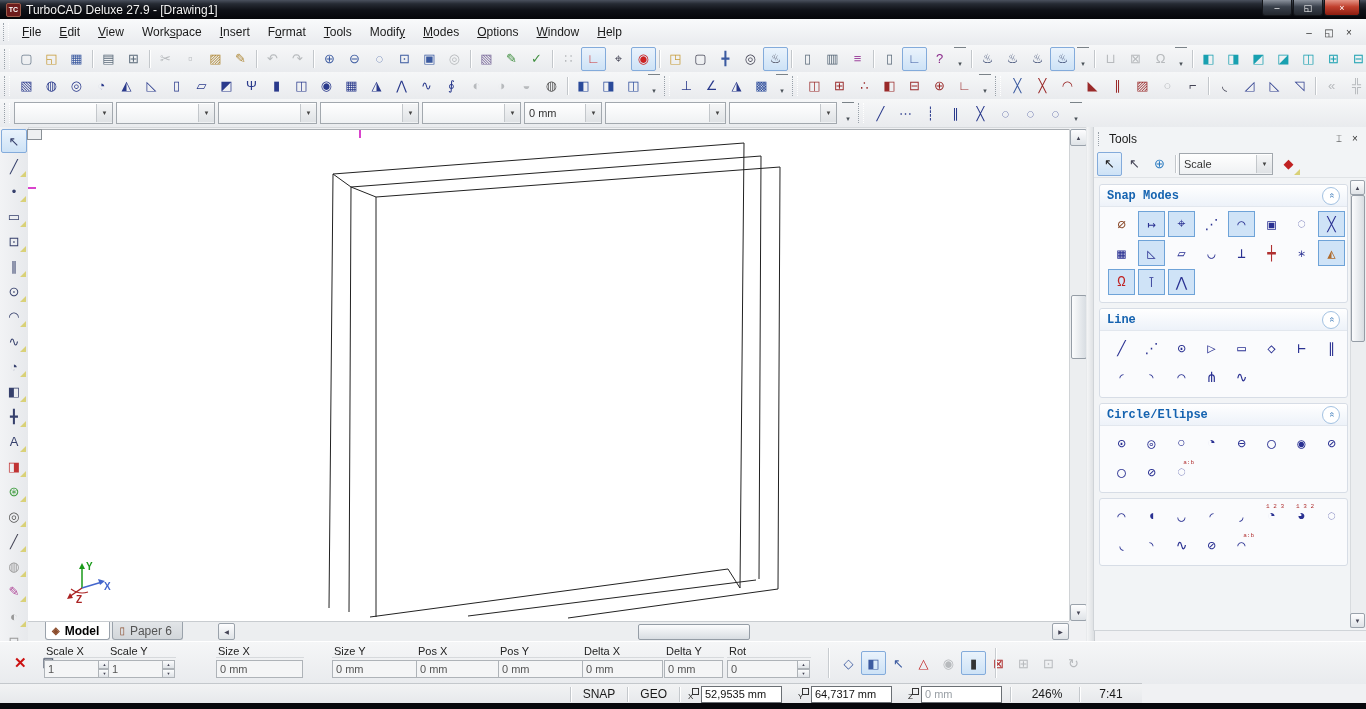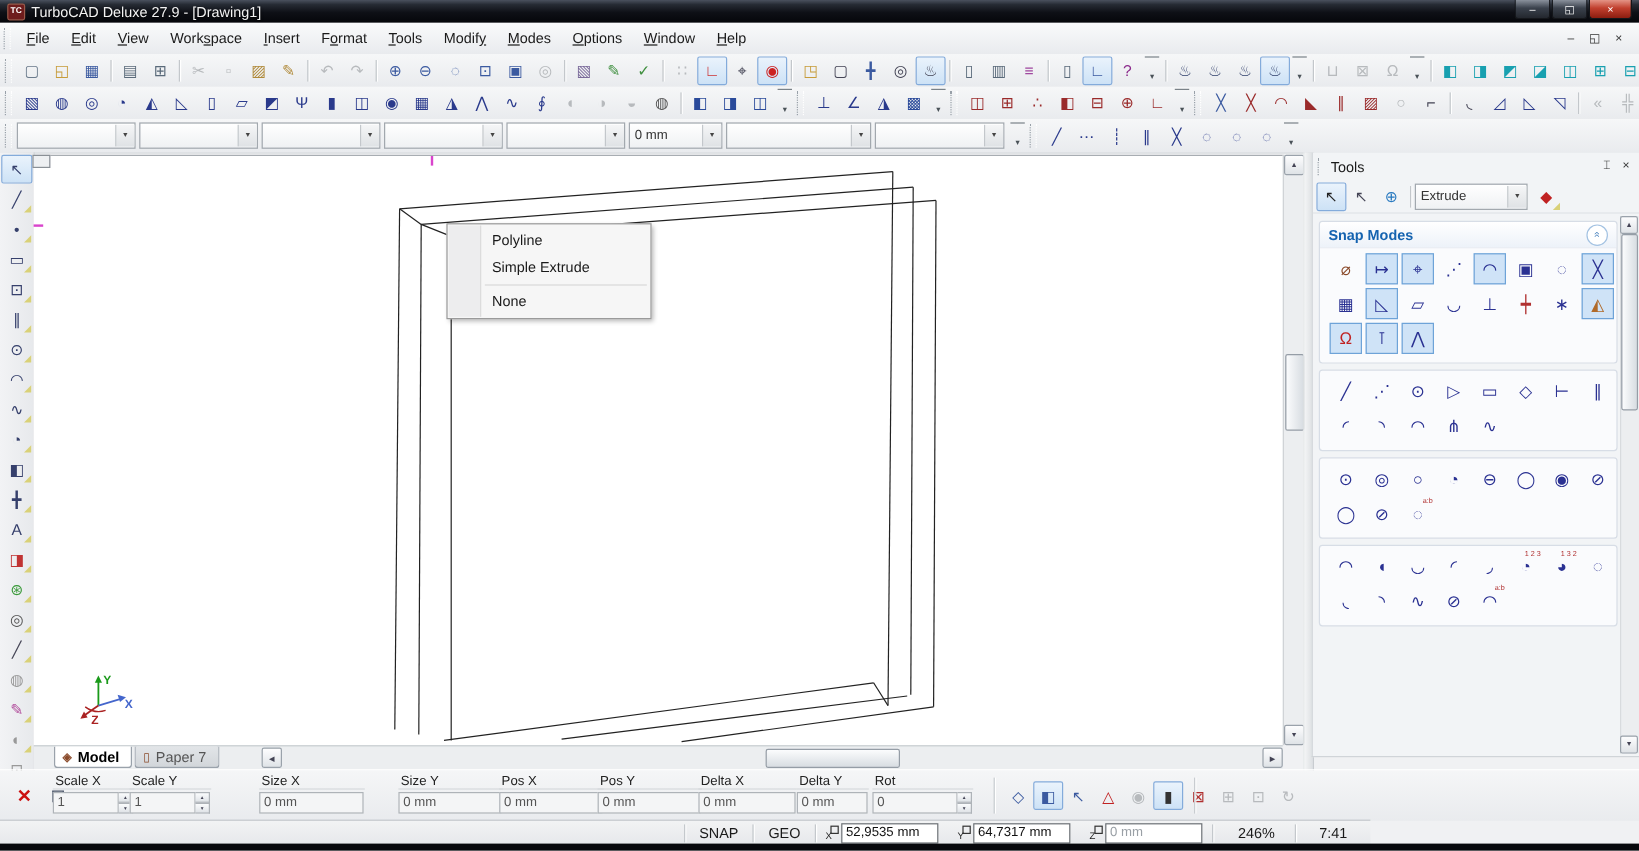--- a/index.html
+++ b/index.html
@@ -92,21 +92,21 @@
 
   
   .toolspanel{position:absolute;left:1093px;top:127px;width:273px;height:503px;background:#f2f4f6;
     border:1px solid #d0d4d8;border-top:none;}
   .phead{height:23px;display:flex;align-items:center;padding:0 4px;}
   .pgrip{width:4px;height:14px;border-left:1px dotted #98a0a8;margin-right:6px;}
   .ptitle{font-size:12px;color:#1a1a1a;}
   .phbtn{width:16px;height:16px;display:flex;align-items:center;justify-content:center;color:#333;font-size:10px;}
   .phbtns{margin-left:auto;display:flex;}
   .ptb{height:27px;display:flex;align-items:center;padding-left:3px;border-bottom:1px solid #e0e3e6;}
-  .palette{position:absolute;left:0;top:52px;right:17px;bottom:0;overflow:hidden;padding-top:2px;}
+  .palette{position:absolute;left:0;top:52px;right:17px;bottom:0;overflow:hidden;padding-top:2px;font-family:Liberation Mono, monospace;}
   .card{margin:3px 2px 5px 5px;background:#fafbfd;border:1px solid #d7dde6;border-radius:3px;}
   .card-h{height:21px;background:linear-gradient(#ffffff,#edf2f9);border-bottom:1px solid #e2e7ee;
     display:flex;align-items:center;padding:0 7px;border-radius:3px 3px 0 0;}
   .card-title{color:#1563b0;font-weight:bold;font-size:12px;}
   .chev{margin-left:auto;width:16px;height:16px;border:1px solid #a3c2e2;border-radius:50%;
     color:#3a78b8;font-size:9px;display:flex;align-items:center;justify-content:center;background:#fff;}
   .chev span{transform:rotate(90deg);display:block;line-height:1;}
   .card-b{padding:4px 2px 4px 8px;}
   .prow{display:flex;margin-bottom:3px;}
   .pbtn{width:25px;height:24px;margin-right:3px;display:flex;align-items:center;justify-content:center;
@@ -698,29 +698,20 @@
       <path d="M7,31 Q15,37 24,34" stroke="#aa2222" stroke-width="1.2" fill="none"></path>
       <text x="22" y="12" font-size="10" fill="#1a9a1a" font-weight="bold">Y</text>
       <text x="40" y="32" font-size="10" fill="#4466cc" font-weight="bold">X</text>
       <text x="12" y="45" font-size="10" fill="#aa2222" font-weight="bold">Z</text>
     </svg>
 
     <div class="cornerbox"></div>
     <div class="tickv"></div>
     <div class="tickh"></div>
 
-    <div class="ctxmenu">
-      <div class="ctxgutter"></div>
-      <div id="ctx-items">
-          <div class="ctxitem">Polyline</div>
-          <div class="ctxitem">Simple Extrude</div>
-          <div class="ctxsep"></div>
-          <div class="ctxitem">None</div>
-        </div>
-    </div>
   </div>
 
   <div class="vscroll">
     <span class="sarr" style="left:0px;top:0px;">▲</span>
     <div class="sthumb" style="left:1px;top:166px;width:14px;height:62px;"></div>
     <span class="sarr" style="left:0px;bottom:0px;">▼</span>
   </div>
 
   <div class="splitter"></div>
 
@@ -738,21 +729,21 @@
           <span class="glyph" style="color: rgb(34, 34, 34);">↖</span>
         </span>
         <span class="tbtn">
           <span class="glyph" style="color: rgb(68, 68, 85);">↖</span>
         </span>
         <span class="tbtn">
           <span class="glyph" style="color: rgb(42, 122, 192);">⊕</span>
         </span>
         <span class="tsep"></span>
         <span class="combo" style="width: 92px;">
-          <span class="cval">Extrude</span>
+          <span class="cval">Scale</span>
           <span class="arr">▼</span>
         </span>
         <span class="tbtn">
           <span class="glyph" style="color: rgb(192, 34, 34);">◆</span>
           <span class="fly"></span>
         </span>
       </div>
     <div class="palette" id="palette">
         <div class="card">
           <div class="card-h">
@@ -821,20 +812,26 @@
               <span class="pbtn sel">
                 <span class="glyph">⊺</span>
               </span>
               <span class="pbtn sel">
                 <span class="glyph">⋀</span>
               </span>
             </div>
           </div>
         </div>
         <div class="card">
+          <div class="card-h">
+            <span class="card-title">Line</span>
+            <span class="chev">
+              <span>«</span>
+            </span>
+          </div>
           <div class="card-b">
             <div class="prow">
               <span class="pbtn">
                 <span class="glyph">╱</span>
               </span>
               <span class="pbtn">
                 <span class="glyph">⋰</span>
               </span>
               <span class="pbtn">
                 <span class="glyph">⊙</span>
@@ -868,20 +865,26 @@
               <span class="pbtn">
                 <span class="glyph">⋔</span>
               </span>
               <span class="pbtn">
                 <span class="glyph">∿</span>
               </span>
             </div>
           </div>
         </div>
         <div class="card">
+          <div class="card-h">
+            <span class="card-title">Circle/Ellipse</span>
+            <span class="chev">
+              <span>«</span>
+            </span>
+          </div>
           <div class="card-b">
             <div class="prow">
               <span class="pbtn">
                 <span class="glyph">⊙</span>
               </span>
               <span class="pbtn">
                 <span class="glyph">◎</span>
               </span>
               <span class="pbtn">
                 <span class="glyph">○</span>
@@ -975,21 +978,21 @@
   </div>
 
   <div class="tabrow">
     <div class="tabs" id="tabs">
         <span class="tab active">
           <span class="ticon">◈</span>
           <span>Model</span>
         </span>
         <span class="tab">
           <span class="ticon">▯</span>
-          <span>Paper 7</span>
+          <span>Paper 6</span>
         </span>
       </div>
     <div class="hscroll">
       <span class="sarr" style="left:0;top:0;">◀</span>
       <div class="sthumb h" style="left:420px;top:1px;width:110px;height:14px;"></div>
       <span class="sarr" style="right:0;top:0;">▶</span>
     </div>
   </div>
 
   <div class="inspector">

